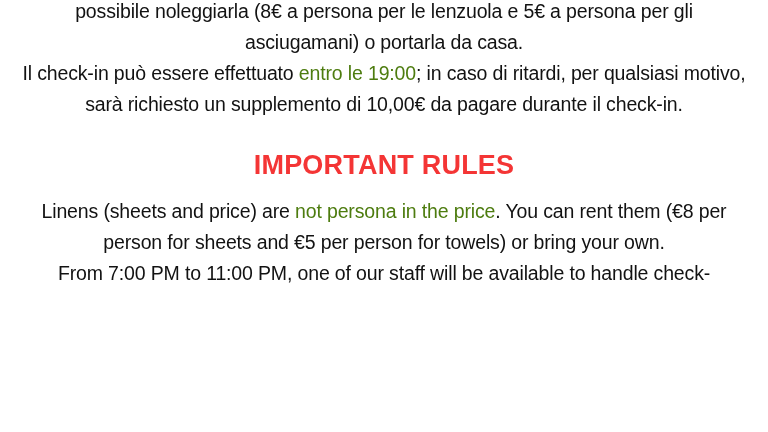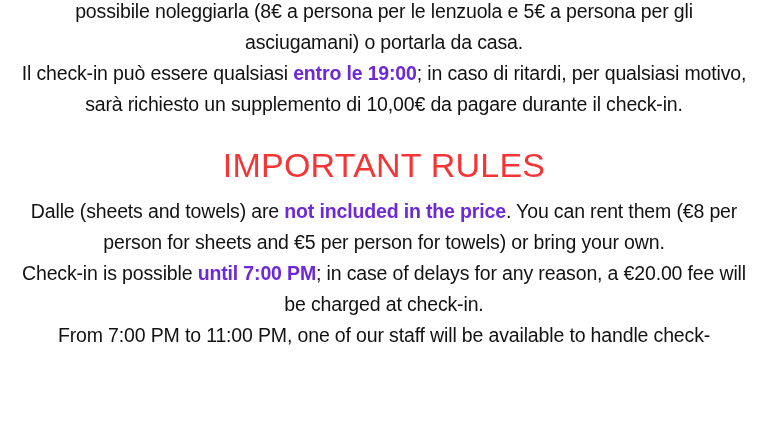--- a/index.html
+++ b/index.html
@@ -27,57 +27,56 @@
     line-height: 31px;
     letter-spacing: -0.15px;
     color: #121212;
     margin: 0;
   }
   .para.first {
     margin-top: -4px;
   }
   .heading {
     text-align: center;
-    font-size: 34px;
+    font-size: 27px;
     line-height: 34px;
-    font-weight: normal;
+    font-weight: bold;
     color: #F43535;
     letter-spacing: 0.2px;
     margin: 0;
   }
   .heading-wrap {
     padding-top: 28px;
     padding-bottom: 14px;
   }
   b {
-    font-weight: bold;
-    color: #6d28d9;
+    font-weight: normal;
+    color: #4d7c0f;
   }
   .clip-bottom {
     position: absolute;
     left: 0;
     bottom: 0;
     width: 768px;
     height: 0px;
   }
 </style>
 </head>
 <body>
 
 <div class="page">
 
   <div>
     <p class="para first"><span>possibile noleggiarla (8€ a persona per le lenzuola e 5€ a persona per gli asciugamani) o portarla da casa.</span></p>
-    <p class="para"><span>Il check-in può essere qualsiasi </span><b>entro le 19:00</b><span>; in caso di ritardi, per qualsiasi motivo, sarà richiesto un supplemento di 10,00€ da pagare durante il check-in.</span></p>
+    <p class="para"><span>Il check-in può essere effettuato </span><b>entro le 19:00</b><span>; in caso di ritardi, per qualsiasi motivo, sarà richiesto un supplemento di 10,00€ da pagare durante il check-in.</span></p>
   </div>
 
   <div class="heading-wrap">
     <h2 class="heading">IMPORTANT RULES</h2>
   </div>
 
   <div>
-    <p class="para"><span>Dalle (sheets and towels) are </span><b>not included in the price</b><span>. You can rent them (€8 per person for sheets and €5 per person for towels) or bring your own.</span></p>
-    <p class="para"><span>Check-in is possible </span><b>until 7:00 PM</b><span>; in case of delays for any reason, a €20.00 fee will be charged at check-in.</span></p>
+    <p class="para"><span>Linens (sheets and price) are </span><b>not persona in the price</b><span>. You can rent them (€8 per person for sheets and €5 per person for towels) or bring your own.</span></p>
     <p class="para"><span>From 7:00 PM to 11:00 PM, one of our staff will be available to handle check-</span></p>
   </div>
 
   <div class="clip-bottom"></div>
 </div>
 
 </body></html>

